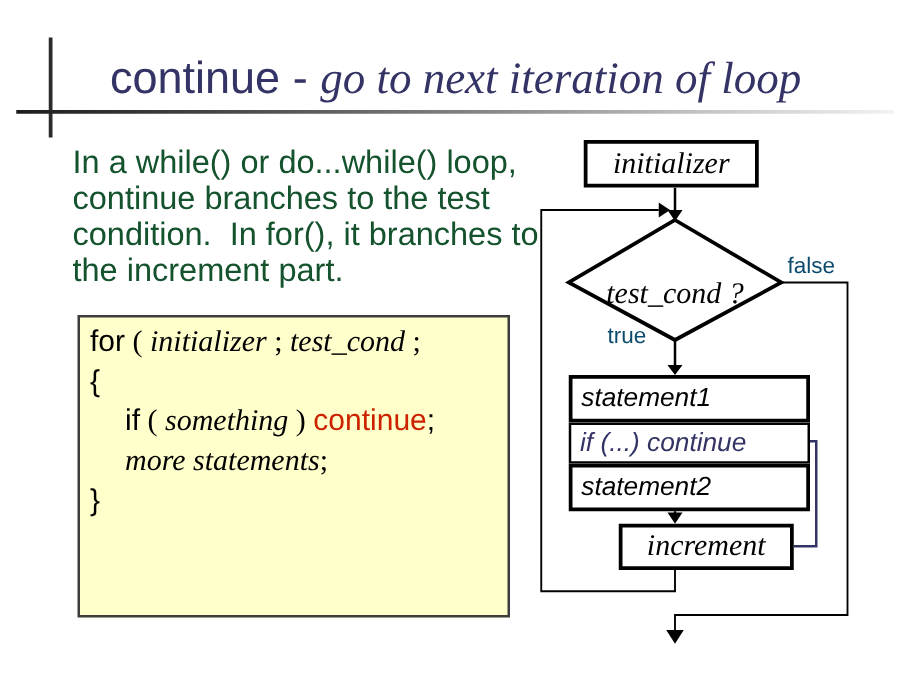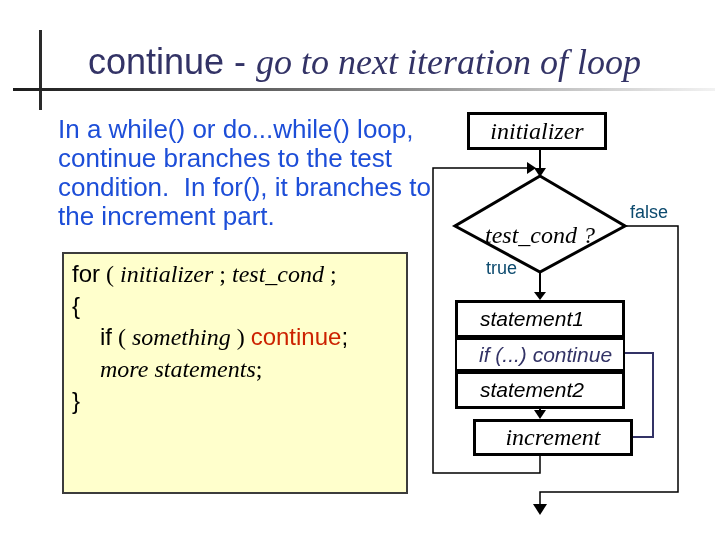--- a/index.html
+++ b/index.html
@@ -19,43 +19,43 @@
 
   
   .title {
     position: absolute; left: 88px; top: 42px; white-space: pre;
     color: #333366; font-size: 36px; line-height: 40px;
   }
   .title .t-plain { font-family: "Liberation Sans", sans-serif; }
   .title .t-italic { font-family: "Liberation Serif", serif; font-style: italic; }
 
   
-  .intro { position: absolute; left: 58px; top: 115px; color: #1d4ed8; }
+  .intro { position: absolute; left: 58px; top: 115px; color: #14532d; }
   .intro .line { font-size: 26px; line-height: 29px; white-space: pre; }
 
   
   .codebox {
     position: absolute; left: 62px; top: 252px; width: 346px; height: 242px;
     background: #ffffcc; border: 2px solid #3c3c3c; padding: 4px 0 0 8px;
   }
   .code-line { font-size: 24px; line-height: 31px; white-space: pre; color: #000; }
   .code-line.indent { padding-left: 28px; }
   .cs  { font-family: "Liberation Sans", sans-serif; }
   .cri { font-family: "Liberation Serif", serif; font-style: italic; }
   .cr  { font-family: "Liberation Serif", serif; }
   .kw-red { font-family: Liberation Sans, sans-serif; color: #cc2200; }
 
   
   svg.connectors { position: absolute; left: 0; top: 0; width: 720px; height: 540px; z-index: 1; pointer-events: none; }
   .fc-box { position: absolute; z-index: 2; background: #ffffff; border: 3px solid #000; }
   .fc-serif { font-family: "Liberation Serif", serif; font-style: italic; font-size: 24px; color: #000; text-align: center; }
   .box-initializer { left: 467px; top: 112px; width: 140px; height: 38px; line-height: 32px; }
-  .box-increment   { left: 473px; top: 419px; width: 160px; height: 37px; line-height: 31px; }
-  .stack-row { position: absolute; z-index: 2; background: #ffffff; width: 170px; left: 455px;
-               font-style: italic; font-size: 21px; padding-left: 22px; color: #000;
+  .box-increment   { left: 495px; top: 419px; width: 140px; height: 37px; line-height: 31px; }
+  .stack-row { position: absolute; z-index: 2; background: #ffffff; width: 193px; left: 455px;
+               font-style: italic; font-size: 21px; padding-left: 7px; color: #000;
                display: flex; align-items: center; white-space: pre; }
   .row-s1 { top: 300px; height: 38px; border: 3px solid #000; }
   .row-if { top: 338px; height: 33px; border: 2px solid #000; color: #333366; }
   .row-s2 { top: 371px; height: 38px; border: 3px solid #000; }
   .diamond-label {
     position: absolute; z-index: 2; left: 460px; top: 222px; width: 160px; text-align: center;
     font-family: "Liberation Serif", serif; font-style: italic; font-size: 24px; color: #000; white-space: pre;
   }
   .branch-label { position: absolute; z-index: 2; font-size: 18px; color: #0c4a6e; }
   .label-false { left: 630px; top: 202px; }

